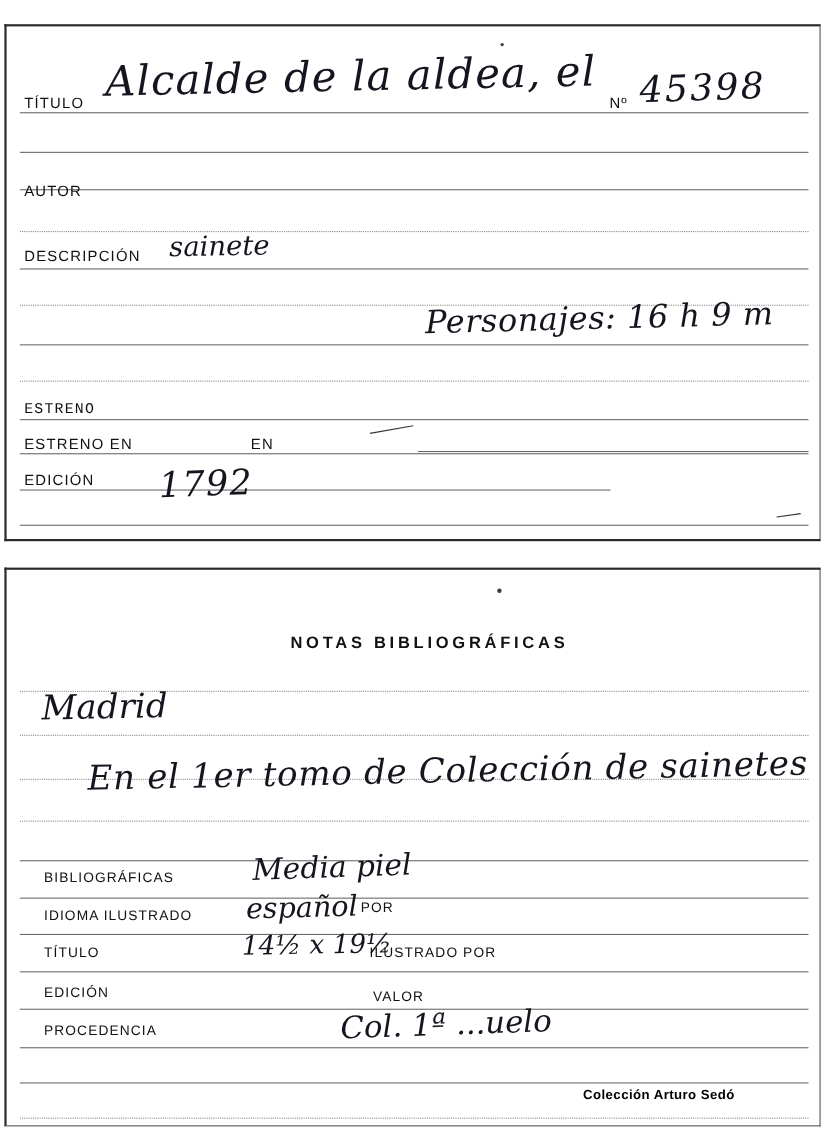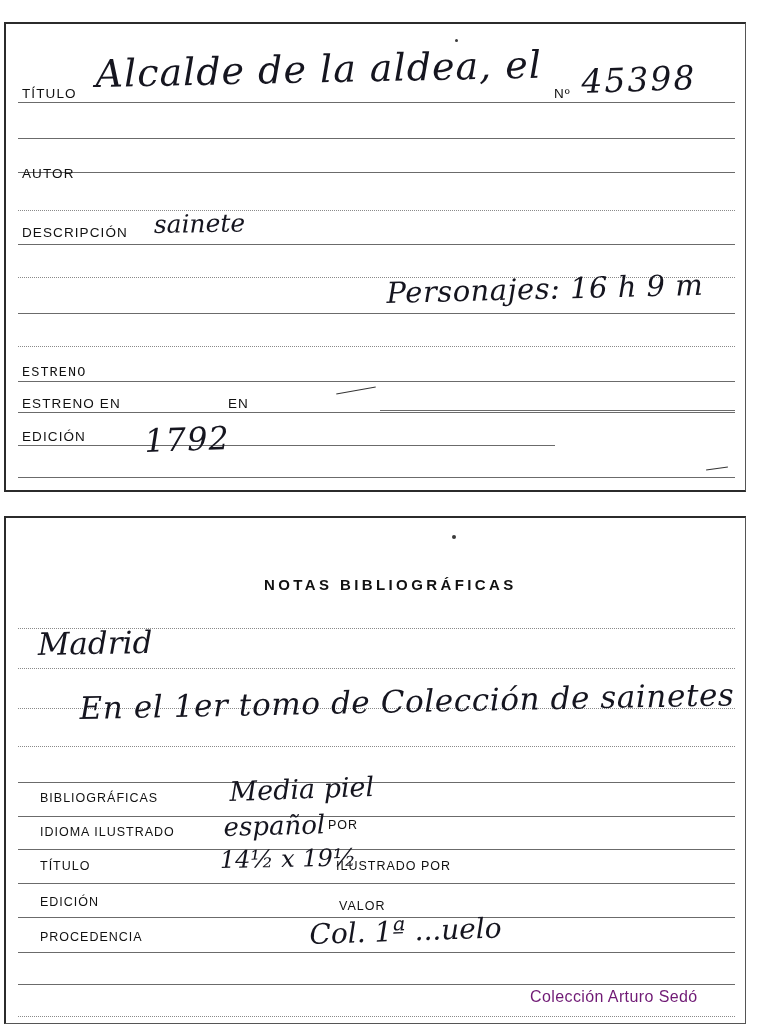--- a/index.html
+++ b/index.html
@@ -85,24 +85,25 @@
     position: absolute;
     font-family: "DejaVu Serif", serif;
     font-style: italic;
     color: #15151f;
     white-space: nowrap;
     transform-origin: left bottom;
   }
 
   .credit {
     position: absolute;
-    font-size: 16px;
+    font-size: 12px;
     letter-spacing: 0.4px;
-    color: #701a75;
+    color: #000000;
     white-space: nowrap;
+    font-weight: bold;
   }
 
   .speck {
     position: absolute;
     background: #3a3a3a;
     border-radius: 50%;
   }
 
   .tick {
     position: absolute;

